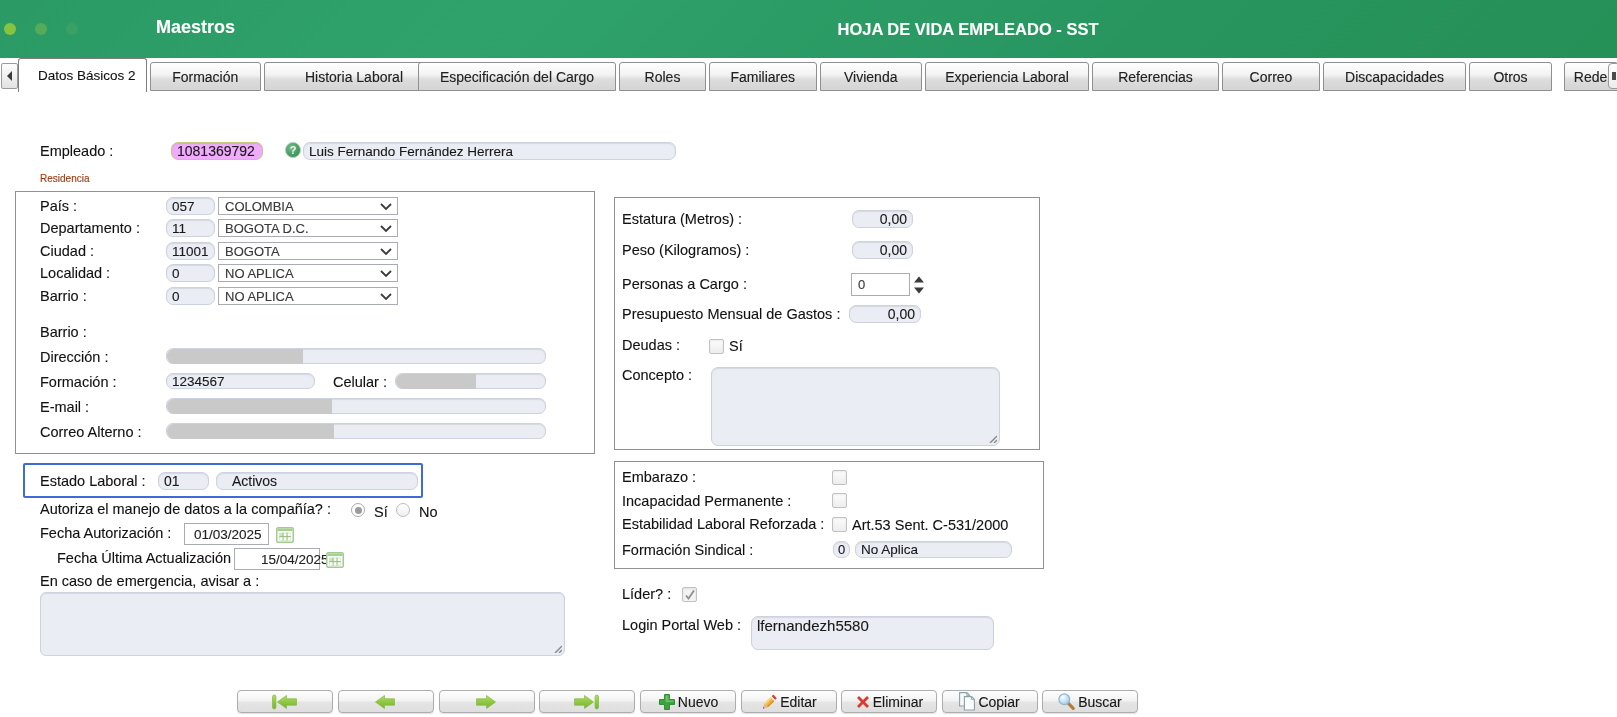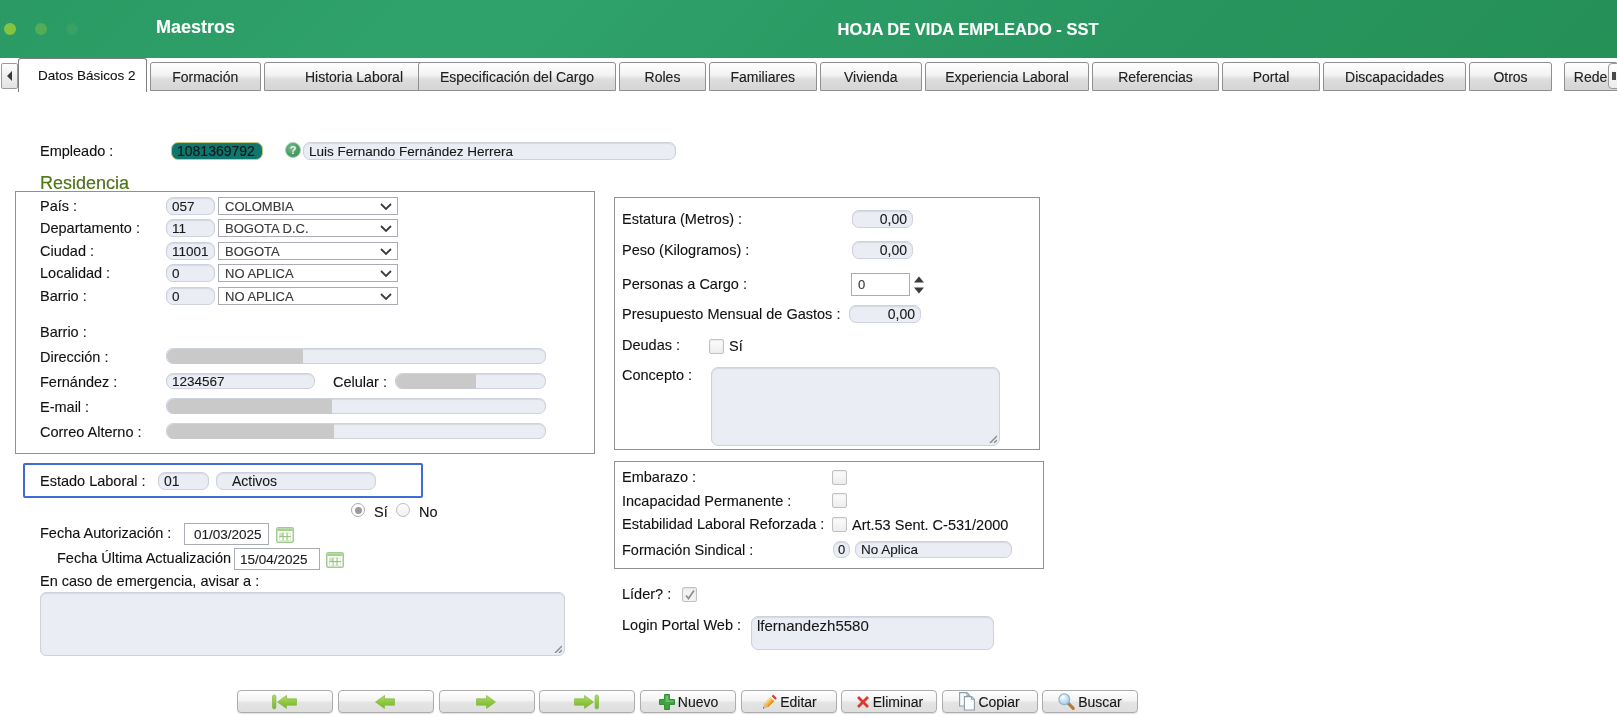--- a/index.html
+++ b/index.html
@@ -41,51 +41,51 @@
 
   <div id="tabs">
       <div class="tab" style="left:150px;width:110.5px;">Formación</div>
       <div class="tab" style="left:263.5px;width:181px;">Historia Laboral</div>
       <div class="tab" style="left:418px;width:198px;">Especificación del Cargo</div>
       <div class="tab" style="left:619px;width:87px;">Roles</div>
       <div class="tab" style="left:709px;width:107.5px;">Familiares</div>
       <div class="tab" style="left:819.5px;width:102.5px;">Vivienda</div>
       <div class="tab" style="left:925px;width:164px;">Experiencia Laboral</div>
       <div class="tab" style="left:1092px;width:127px;">Referencias</div>
-      <div class="tab" style="left:1222px;width:98px;">Portal</div>
+      <div class="tab" style="left:1222px;width:98px;">Correo</div>
       <div class="tab" style="left:1323px;width:143px;">Discapacidades</div>
       <div class="tab" style="left:1469px;width:83px;">Otros</div>
       <div class="tab" style="left:1563.5px;width:54px;">Rede</div>
     </div>
   <div class="abs" style="left:1px;top:63px;width:17px;height:26px;border:1px solid #9a9a9a;border-radius:2px;background:linear-gradient(180deg,#fdfdfd,#e2e2e2);"></div>
   <svg class="abs" style="left:5px;top:70px;" width="8" height="12" viewBox="0 0 8 12">
       <path d="M7 1 L2 6 L7 11 Z" fill="#3a3a3a"></path>
     </svg>
   <div class="abs" style="left:18px;top:58px;width:129px;height:34px;background:#fff;border:1px solid #7e7e7e;border-bottom:none;border-radius:3px 3px 0 0;"></div>
   <div class="abs" style="left:38px;top:68px;font-size:13.5px;color:#111;white-space:nowrap;">Datos Básicos 2</div>
 
   <div class="abs" style="left:1608px;top:63px;width:14px;height:26px;border:1px solid #9a9a9a;border-radius:4px 0 0 4px;background:linear-gradient(180deg,#fff,#ececec);"></div>
   <div class="abs" style="left:1612px;top:72px;width:4px;height:8px;background:#4a4a4a;"></div>
 
   <div class="lbl" style="left:40px;top:142px;">Empleado :</div>
-  <div class="inp" style="left:171px;top:142px;width:92px;height:18px;background:#0f766e;border-color:#c9c97e;line-height:17px;">1081369792</div>
+  <div class="inp" style="left:171px;top:142px;width:92px;height:18px;background:#f0abfc;border-color:#c9c97e;line-height:17px;">1081369792</div>
   <svg class="abs" style="left:285px;top:142px;" width="16" height="16" viewBox="0 0 16 16">
     <defs>
         <radialGradient id="hg" cx="40%" cy="35%" r="70%">
           <stop offset="0%" stop-color="#7fbc8f"></stop>
           <stop offset="60%" stop-color="#4e9e67"></stop>
           <stop offset="100%" stop-color="#3d8f58"></stop>
         </radialGradient>
       </defs>
     <circle cx="8" cy="8" r="7.5" fill="url(#hg)" stroke="#a8d4b2" stroke-width="1"></circle>
     <text x="8" y="11.5" font-size="11" font-weight="bold" text-anchor="middle" fill="#eef7ef" font-family="Liberation Sans">?</text>
   </svg>
   <div class="inp" style="left:303px;top:142px;width:373px;height:18px;line-height:17px;font-size:13.5px;">Luis Fernando Fernández Herrera</div>
 
-  <div class="abs" style="left:40px;top:173px;font-size:18px;color:#4d7c0f;">Residencia</div>
+  <div class="abs" style="left:40px;top:173px;font-size:10px;color:#c2410c;">Residencia</div>
 
   <div class="box" style="left:15px;top:191px;width:580px;height:263px;"></div>
 
   <div class="lbl" style="left:40px;top:197px;">País :</div>
   <div class="lbl" style="left:40px;top:219px;">Departamento :</div>
   <div class="lbl" style="left:40px;top:242px;">Ciudad :</div>
   <div class="lbl" style="left:40px;top:264px;">Localidad :</div>
   <div class="lbl" style="left:40px;top:287px;">Barrio :</div>
 
   <div id="selrows">
@@ -115,39 +115,40 @@
         <path d="M1 1 L6 6 L11 1" fill="none" stroke="#3c3c3c" stroke-width="1.8"></path>
       </svg>
     </div>
 
   <div class="lbl" style="left:40px;top:323px;">Barrio :</div>
 
   <div class="lbl" style="left:40px;top:348px;">Dirección :</div>
   <div class="inp" style="left:166px;top:348px;width:380px;height:16px;"></div>
   <div class="redact" style="left:167px;top:348.5px;width:136px;height:15px;border-radius:8px 0 0 8px;"></div>
 
-  <div class="lbl" style="left:40px;top:373px;">Fernández :</div>
+  <div class="lbl" style="left:40px;top:373px;">Formación :</div>
   <div class="inp" style="left:166px;top:373px;width:149px;height:16px;line-height:15px;font-size:13.5px;">1234567</div>
   <div class="lbl" style="left:333px;top:373px;">Celular :</div>
   <div class="inp" style="left:395px;top:373px;width:151px;height:16px;"></div>
   <div class="redact" style="left:396px;top:373.5px;width:80px;height:15px;border-radius:8px 0 0 8px;"></div>
 
   <div class="lbl" style="left:40px;top:398px;">E-mail :</div>
   <div class="inp" style="left:166px;top:398px;width:380px;height:16px;"></div>
   <div class="redact" style="left:167px;top:398.5px;width:165px;height:15px;border-radius:8px 0 0 8px;"></div>
 
   <div class="lbl" style="left:40px;top:423px;">Correo Alterno :</div>
   <div class="inp" style="left:166px;top:423px;width:380px;height:16px;"></div>
   <div class="redact" style="left:167px;top:423.5px;width:167px;height:15px;border-radius:8px 0 0 8px;"></div>
 
   <div class="abs" style="left:23px;top:463px;width:400px;height:35px;border:2px solid #3f6ad8;border-radius:2px;"></div>
   <div class="lbl" style="left:40px;top:472px;">Estado Laboral :</div>
   <div class="inp" style="left:158px;top:472px;width:51px;height:18px;line-height:17px;">01</div>
-  <div class="inp" style="left:216px;top:472px;width:160px;height:18px;line-height:17px;padding-left:15px;">Activos</div>
-
+  <div class="inp" style="left:216px;top:472px;width:202px;height:18px;line-height:17px;padding-left:15px;">Activos</div>
+
+  <div class="lbl" style="left:40px;top:500px;">Autoriza el manejo de datos a la compañía? :</div>
   <div class="abs" style="left:351px;top:503px;width:14px;height:14px;border-radius:50%;border:1px solid #ababab;background:#fff;"></div>
   <div class="abs" style="left:355px;top:507px;width:7px;height:7px;border-radius:50%;background:#9b9b9b;"></div>
   <div class="lbl" style="left:374px;top:503px;">Sí</div>
   <div class="abs" style="left:396px;top:503px;width:14px;height:14px;border-radius:50%;border:1px solid #bdbdbd;background:linear-gradient(180deg,#fff,#efefef);"></div>
   <div class="lbl" style="left:419px;top:503px;">No</div>
 
   <div class="lbl" style="left:40px;top:524px;">Fecha Autorización :</div>
   <div class="sel" style="left:184px;top:523px;width:85px;height:22px;line-height:21px;padding-left:9px;font-size:13.5px;color:#222;">01/03/2025</div>
   <svg class="abs" style="left:276px;top:527px;" width="18" height="16" viewBox="0 0 18 16">
       <rect x="0.75" y="0.75" width="16.5" height="14.5" rx="1.5" fill="#ffffff" stroke="#a2cb8e" stroke-width="1.5"></rect>
@@ -161,21 +162,21 @@
       <g fill="#ffffff">
         <rect x="7.8" y="6.4" width="2.5" height="2.5"></rect>
         <rect x="11.8" y="6.4" width="2.5" height="2.5"></rect>
         <rect x="4" y="10.4" width="2.5" height="2.5"></rect>
         <rect x="7.8" y="10.4" width="2.5" height="2.5"></rect>
         <rect x="11.8" y="10.4" width="2.5" height="2.5"></rect>
       </g>
     </svg>
 
   <div class="lbl" style="left:40px;top:549px;margin-left:17px;">Fecha Última Actualización :</div>
-  <div class="sel" style="left:234px;top:548px;width:86px;height:22px;line-height:21px;padding-left:5px;font-size:13.5px;color:#222;">15/04/2025</div>
+  <div class="sel" style="left:234px;top:548px;width:86px;height:22px;line-height:21px;padding-left:26px;font-size:13.5px;color:#222;">15/04/2025</div>
   <svg class="abs" style="left:326px;top:552px;" width="18" height="16" viewBox="0 0 18 16">
       <rect x="0.75" y="0.75" width="16.5" height="14.5" rx="1.5" fill="#ffffff" stroke="#a2cb8e" stroke-width="1.5"></rect>
       <rect x="1.5" y="1.5" width="15" height="2.6" fill="#a9d094"></rect>
       <rect x="3.2" y="5.6" width="11.6" height="8" fill="#cfe7c0"></rect>
       <g stroke="#94c07e" stroke-width="1">
         <line x1="3.2" y1="9.6" x2="14.8" y2="9.6"></line>
         <line x1="7" y1="5.6" x2="7" y2="13.6"></line>
         <line x1="11" y1="5.6" x2="11" y2="13.6"></line>
       </g>
       <g fill="#ffffff">

